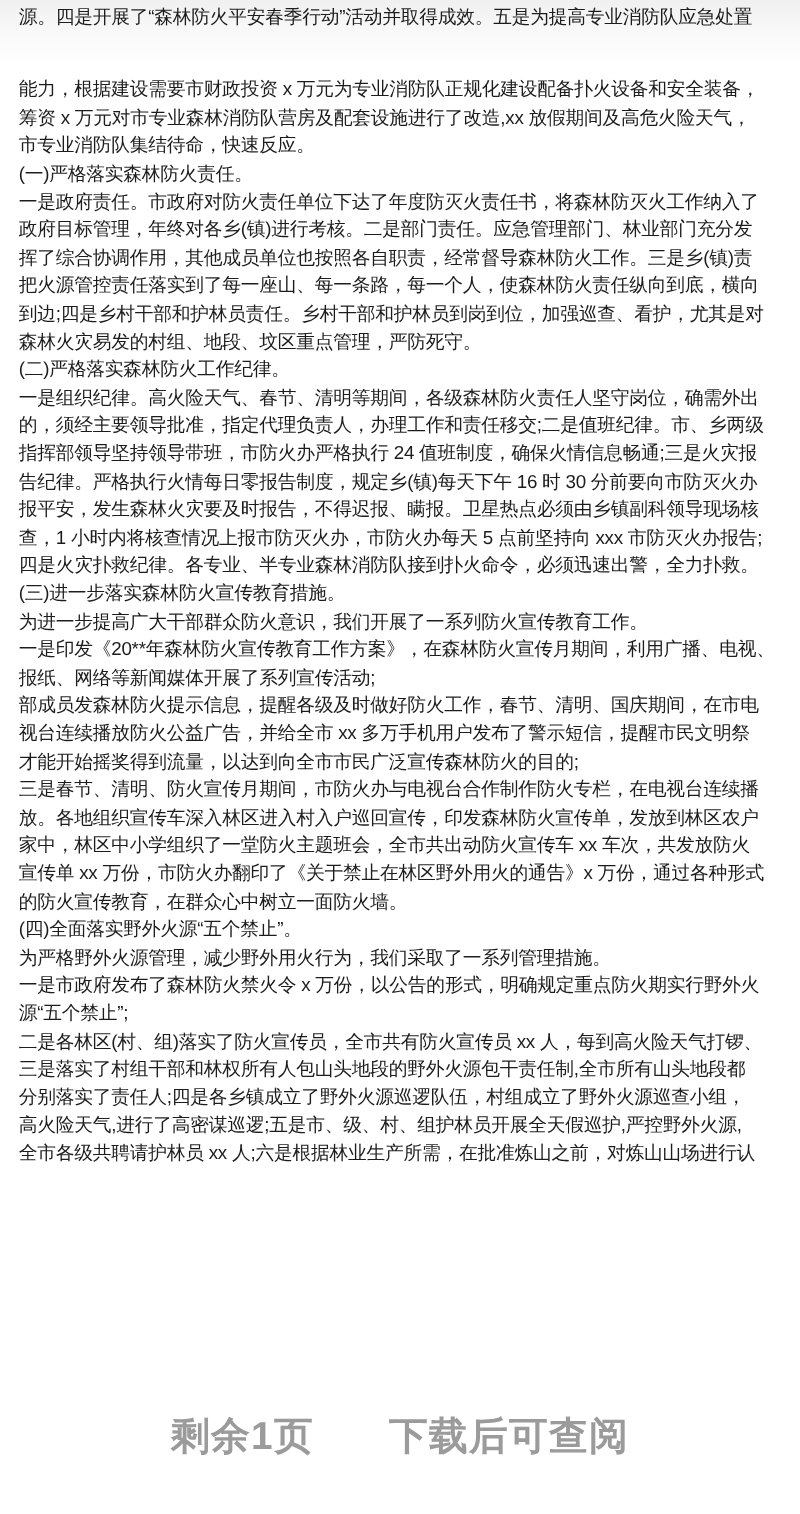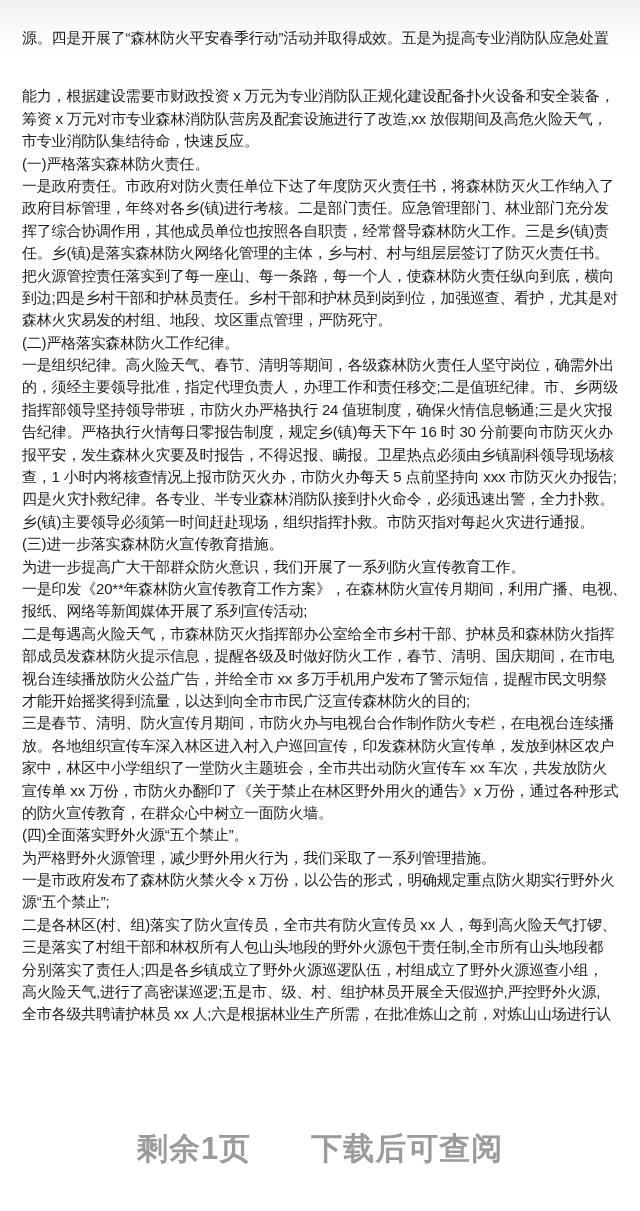--- a/index.html
+++ b/index.html
@@ -17,22 +17,21 @@
   }
   .top-shade {
     position: absolute;
     top: 0; left: 0; right: 0;
     height: 54px;
     background: linear-gradient(180deg, #f0f0f0 0%, #fafafa 55%, #ffffff 100%);
     pointer-events: none;
   }
   .doc {
     position: relative;
-    padding: 0 22px;
-    margin-top: 24px;
+    padding: 0 15px;
   }
   .line {
     font-size: 15px;
     line-height: 22.4px;
     height: 22.4px;
     letter-spacing: -0.2px;
     white-space: nowrap;
     overflow: visible;
     color: #1c1c1c;
   }
@@ -67,38 +66,35 @@
   <div class="line tail-line">源。四是开展了“森林防火平安春季行动”活动并取得成效。五是为提高专业消防队应急处置</div>
   <div class="page-gap"></div>
   <div>
       <div class="line">能力，根据建设需要市财政投资 x 万元为专业消防队正规化建设配备扑火设备和安全装备，</div>
       <div class="line">筹资 x 万元对市专业森林消防队营房及配套设施进行了改造,xx 放假期间及高危火险天气，</div>
       <div class="line">市专业消防队集结待命，快速反应。</div>
       <div class="line">(一)严格落实森林防火责任。</div>
       <div class="line">一是政府责任。市政府对防火责任单位下达了年度防灭火责任书，将森林防灭火工作纳入了</div>
       <div class="line">政府目标管理，年终对各乡(镇)进行考核。二是部门责任。应急管理部门、林业部门充分发</div>
       <div class="line">挥了综合协调作用，其他成员单位也按照各自职责，经常督导森林防火工作。三是乡(镇)责</div>
-      <div class="line">任。乡(镇)是落实森林防火网络化管理的主体，乡与村、村与组层层签订了防灭火责任书。</div>
       <div class="line">把火源管控责任落实到了每一座山、每一条路，每一个人，使森林防火责任纵向到底，横向</div>
       <div class="line">到边;四是乡村干部和护林员责任。乡村干部和护林员到岗到位，加强巡查、看护，尤其是对</div>
       <div class="line">森林火灾易发的村组、地段、坟区重点管理，严防死守。</div>
       <div class="line">(二)严格落实森林防火工作纪律。</div>
       <div class="line">一是组织纪律。高火险天气、春节、清明等期间，各级森林防火责任人坚守岗位，确需外出</div>
       <div class="line">的，须经主要领导批准，指定代理负责人，办理工作和责任移交;二是值班纪律。市、乡两级</div>
       <div class="line">指挥部领导坚持领导带班，市防火办严格执行 24 值班制度，确保火情信息畅通;三是火灾报</div>
       <div class="line">告纪律。严格执行火情每日零报告制度，规定乡(镇)每天下午 16 时 30 分前要向市防灭火办</div>
       <div class="line">报平安，发生森林火灾要及时报告，不得迟报、瞒报。卫星热点必须由乡镇副科领导现场核</div>
       <div class="line">查，1 小时内将核查情况上报市防灭火办，市防火办每天 5 点前坚持向 xxx 市防灭火办报告;</div>
       <div class="line">四是火灾扑救纪律。各专业、半专业森林消防队接到扑火命令，必须迅速出警，全力扑救。</div>
-      <div class="line">乡(镇)主要领导必须第一时间赶赴现场，组织指挥扑救。市防灭指对每起火灾进行通报。</div>
       <div class="line">(三)进一步落实森林防火宣传教育措施。</div>
       <div class="line">为进一步提高广大干部群众防火意识，我们开展了一系列防火宣传教育工作。</div>
       <div class="line">一是印发《20**年森林防火宣传教育工作方案》，在森林防火宣传月期间，利用广播、电视、</div>
       <div class="line">报纸、网络等新闻媒体开展了系列宣传活动;</div>
-      <div class="line">二是每遇高火险天气，市森林防灭火指挥部办公室给全市乡村干部、护林员和森林防火指挥</div>
       <div class="line">部成员发森林防火提示信息，提醒各级及时做好防火工作，春节、清明、国庆期间，在市电</div>
       <div class="line">视台连续播放防火公益广告，并给全市 xx 多万手机用户发布了警示短信，提醒市民文明祭</div>
       <div class="line">才能开始摇奖得到流量，以达到向全市市民广泛宣传森林防火的目的;</div>
       <div class="line">三是春节、清明、防火宣传月期间，市防火办与电视台合作制作防火专栏，在电视台连续播</div>
       <div class="line">放。各地组织宣传车深入林区进入村入户巡回宣传，印发森林防火宣传单，发放到林区农户</div>
       <div class="line">家中，林区中小学组织了一堂防火主题班会，全市共出动防火宣传车 xx 车次，共发放防火</div>
       <div class="line">宣传单 xx 万份，市防火办翻印了《关于禁止在林区野外用火的通告》x 万份，通过各种形式</div>
       <div class="line">的防火宣传教育，在群众心中树立一面防火墙。</div>
       <div class="line">(四)全面落实野外火源“五个禁止”。</div>
       <div class="line">为严格野外火源管理，减少野外用火行为，我们采取了一系列管理措施。</div>

